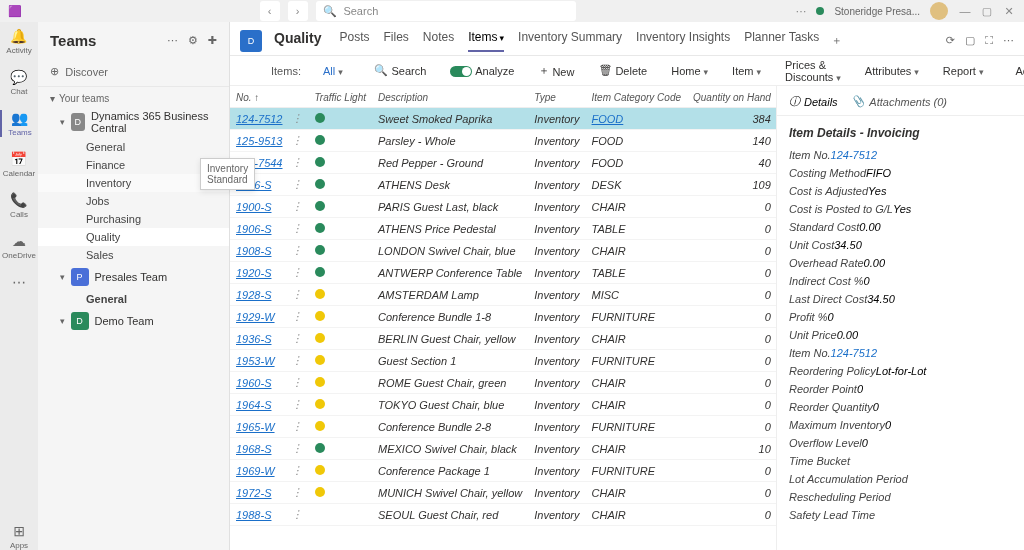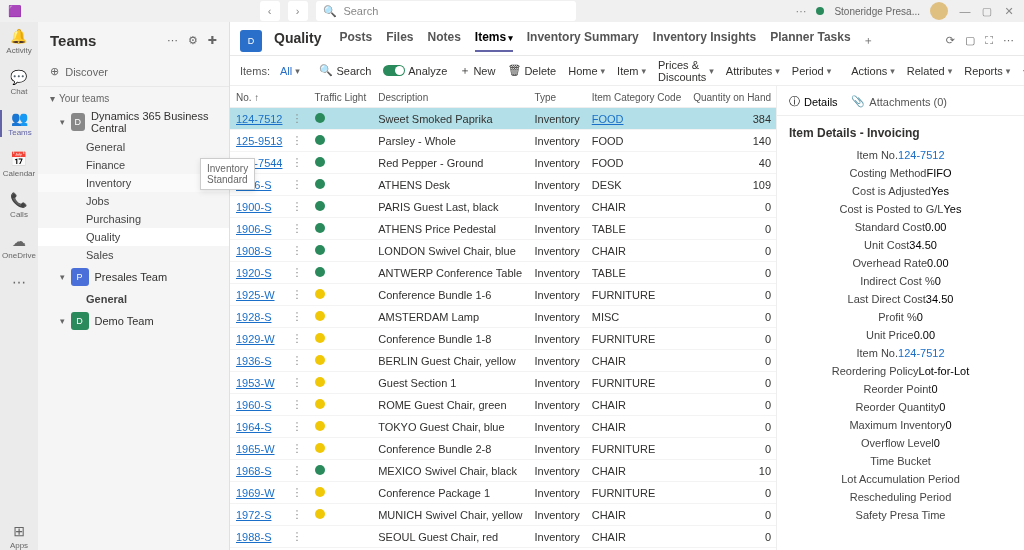--- a/index.html
+++ b/index.html
@@ -38,53 +38,53 @@
 .chan.hover { background:#fafafa; }
 .chan .dots { position:absolute; right:10px; color:#666; }
 .chan.bold { font-weight:600; }
 .tooltip { position:absolute; left:200px; background:#fff; border:1px solid #ccc; padding:4px 6px; font-size:10px; color:#666; z-index:50; top:158px; box-shadow:0 2px 6px rgba(0,0,0,0.1); }
 
 .content { flex:1; background:#fff; display:flex; flex-direction:column; min-width:0; }
 .tabbar { display:flex; align-items:center; padding:4px 10px 0; gap:12px; border-bottom:1px solid #e8e8e8; height:34px; }
 .app-tile { width:22px; height:22px; background:#2a6fc9; border-radius:3px; color:#fff; display:flex; align-items:center; justify-content:center; font-size:9px; }
 .tab-name { font-weight:600; font-size:14px; padding-bottom:6px; }
 .tabs { display:flex; gap:14px; margin-left:6px; font-size:12px; color:#555; }
-.tabs .tab { padding-bottom:6px; cursor:pointer;font-weight:bold; }
+.tabs .tab { padding-bottom:6px; cursor:pointer; }
 .tabs .tab.active { border-bottom:2px solid #6264a7; color:#000;text-align:right; }
 .tab .chev { font-size:9px; margin-left:2px; }
 .tabbar-right { margin-left:auto; display:flex; gap:10px; color:#666; align-items:center; }
 
 .cmdbar { display:flex; align-items:center; padding:4px 10px; gap:10px; border-bottom:1px solid #eee; height:30px; font-size:11px; }
-.cmdbar .lbl { color:#555; }
-.pill { display:flex; align-items:center; gap:3px; color:#2a6fc9; cursor:pointer; }
+.cmdbar .lbl { color:#555;margin-left:31px; }
+.pill { display:flex; align-items:flex-end; gap:3px; color:#2a6fc9; cursor:pointer;margin-left:12px; }
 .pill.black{ color:#323130; }
 .pill .chev { font-size:9px; color:#666; }
 .toggle { width:22px; height:11px; background:#2a8a5c; border-radius:6px; position:relative; }
 .toggle::after{ content:""; position:absolute; right:1px; top:1px; width:9px; height:9px; background:#fff; border-radius:50%; }
 .vr { width:1px; height:16px; background:#ddd; }
 .dot-green-ind { width:8px; height:8px; border-radius:50%; background:#2a8a5c; }
 
-.gridwrap { flex:1; display:flex; min-height:0; }
+.gridwrap { flex:1; display:flex; min-height:0;font-style:italic; }
 .grid { flex:1; overflow:auto; position:relative; }
 table { border-collapse:collapse; width:100%; font-size:11px; }
 th { text-align:left; font-weight:400; color:#555; padding:6px 6px 4px; border-bottom:1px solid #eee; font-size:10px; vertical-align:bottom; white-space:nowrap; }
 th.rt, td.rt { text-align:right; }
 td { padding:4px 6px; border-bottom:1px solid #f3f3f3; white-space:nowrap; }
 tr.sel td { background:#b3e0e8; }
 td.link { color:#1a6fc9; cursor:pointer; text-decoration:underline; }
 .light { width:10px; height:10px; border-radius:50%; display:inline-block; }
 .lg-green{ background:#2a8a5c; } .lg-yellow{ background:#f0c808; }
 .row-dots { color:#888; padding-left:3px; }
 
 .details { width:248px; border-left:1px solid #eee; overflow:auto; padding:4px 0 10px; }
 .det-tabs { display:flex; gap:14px; padding:4px 12px 6px; border-bottom:1px solid #eee; color:#555; }
 .det-tabs .dt { display:flex; align-items:center; gap:4px; cursor:pointer; }
 .det-tabs .dt.active { color:#000; }
 .det-section { font-weight:600; padding:10px 12px 6px; font-size:12px; }
-.det-row { display:flex; justify-content:center; padding:3px 12px; color:#444; }
+.det-row { display:flex; justify-content:flex-start; padding:3px 12px; color:#444; }
 .det-row .v { color:#000; }
 .det-row .v.link { color:#1a6fc9; }
 </style>
 </head>
 <body>
 
 <div class="titlebar">
   <div class="tb-left">🟪</div>
   <div class="tb-center">
     <div class="nav-arrows">
@@ -251,21 +251,21 @@
           </span>
           <span class="pill black">
             <span>Prices &amp; Discounts</span>
             <span class="chev">▾</span>
           </span>
           <span class="pill black">
             <span>Attributes</span>
             <span class="chev">▾</span>
           </span>
           <span class="pill black">
-            <span>Period</span>
+            <span>Report</span>
             <span class="chev">▾</span>
           </span>
         </div>
       <span class="vr"></span>
       <div id="cmd-right" style="display:flex;gap:12px;align-items:center;">
           <span class="pill black">Actions<span class="chev">▾</span></span>
           <span class="pill black">Related<span class="chev">▾</span></span>
           <span class="pill black">Reports<span class="chev">▾</span></span>
           <span class="pill black">⋯</span>
         </div>
@@ -353,29 +353,20 @@
               <tr>
                 <td class="link">1920-S</td>
                 <td class="row-dots">⋮</td>
                 <td><span class="light lg-green"></span></td>
                 <td>ANTWERP Conference Table</td>
                 <td>Inventory</td>
                 <td>TABLE</td>
                 <td class="rt">0</td>
               </tr>
               <tr>
-                <td class="link">1925-W</td>
-                <td class="row-dots">⋮</td>
-                <td><span class="light lg-yellow"></span></td>
-                <td>Conference Bundle 1-6</td>
-                <td>Inventory</td>
-                <td>FURNITURE</td>
-                <td class="rt">0</td>
-              </tr>
-              <tr>
                 <td class="link">1928-S</td>
                 <td class="row-dots">⋮</td>
                 <td><span class="light lg-yellow"></span></td>
                 <td>AMSTERDAM Lamp</td>
                 <td>Inventory</td>
                 <td>MISC</td>
                 <td class="rt">0</td>
               </tr>
               <tr>
                 <td class="link">1929-W</td>
@@ -561,20 +552,20 @@
             </div>
             <div class="det-row">
               <span>Lot Accumulation Period</span>
               <span class="v"></span>
             </div>
             <div class="det-row">
               <span>Rescheduling Period</span>
               <span class="v"></span>
             </div>
             <div class="det-row">
-              <span>Safety Presa Time</span>
+              <span>Safety Lead Time</span>
               <span class="v"></span>
             </div>
           </div>
       </div>
     </div>
   </div>
 </div>
 
 </body></html>

